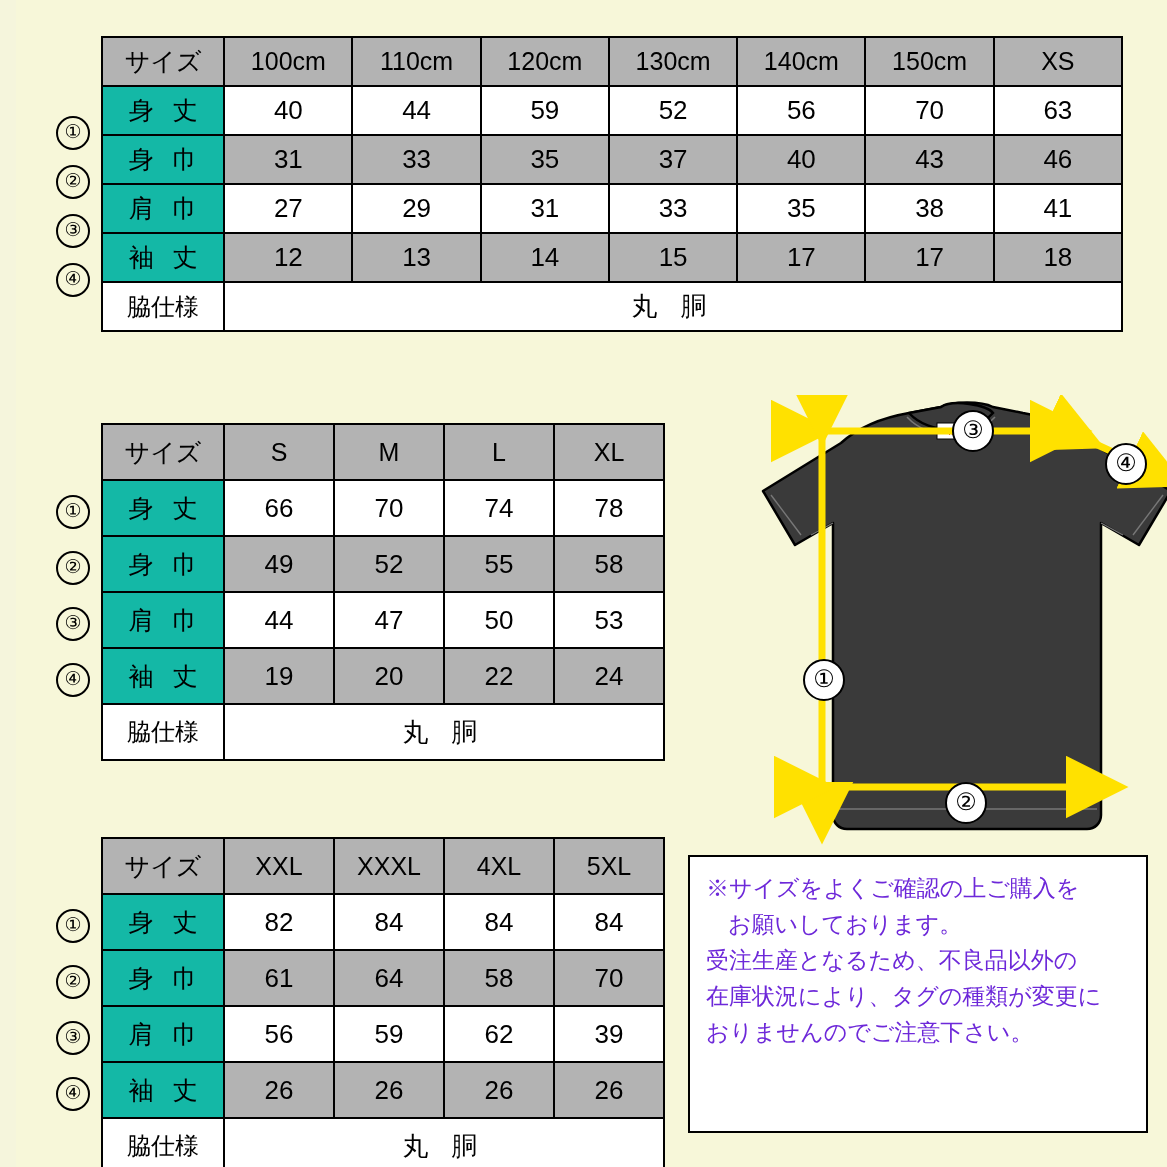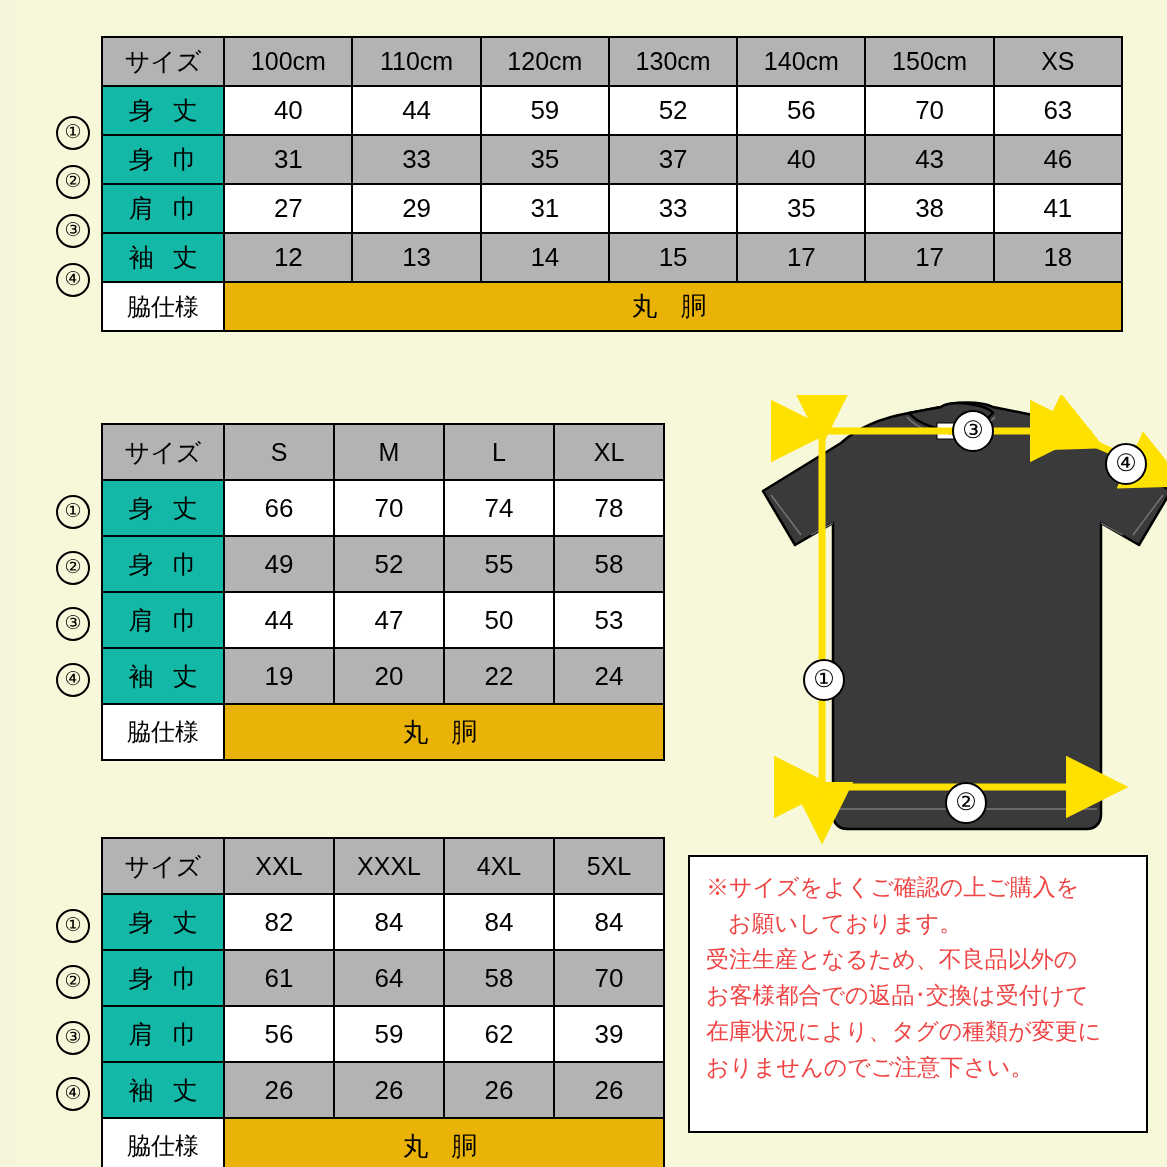--- a/index.html
+++ b/index.html
@@ -43,21 +43,21 @@
   }
   .size-table .rowlabel {
     background: #14b8a6;
     font-size: 25px;
     letter-spacing: 6px;
     padding-left: 6px;
   }
   .size-table .val-white { background:#ffffff; font-size: 26px; }
   .size-table .val-gray  { background:#b3b3b3; font-size: 26px; }
   .size-table .spec-label { background:#ffffff; font-size: 24px; margin-left: 25px; }
-  .size-table .spec-val   { background:#eab308; font-size: 26px; letter-spacing: 8px; }
+  .size-table .spec-val   { background:#ffffff; font-size: 26px; letter-spacing: 8px; }
 
   
   .circ {
     position: absolute;
     width: 30px;
     height: 30px;
     border: 2.5px solid #000;
     border-radius: 50%;
     font-size: 19px;
     line-height: 27px;
@@ -117,22 +117,22 @@
     height: 278px;
     background: #ffffff;
     border: 2px solid #000;
     box-sizing: border-box;
     padding: 14px 16px 10px 16px;
   }
   #notes p {
     margin: 0;
     font-size: 23px;
     line-height: 36px;
-    color: #ef4444;
-    font-family: Liberation Mono, monospace;
+    color: #6d28d9;
+    font-family: Liberation Serif, serif;
   }
   #notes p.indent { text-indent: 22px; }
 </style>
 </head>
 <body>
 
 <div class="page">
 
   <table class="size-table" id="table1">
     <colgroup>
@@ -366,18 +366,17 @@
     <div class="marker" style="left:281px; top:15px;">③</div>
     <div class="marker" style="left:434px; top:48px;">④</div>
     <div class="marker" style="left:132px; top:264px;">①</div>
     <div class="marker" style="left:274px; top:387px;">②</div>
   </div>
 
   <div id="notes">
     <p>※サイズをよくご確認の上ご購入を</p>
     <p class="indent">お願いしております。</p>
     <p>受注生産となるため、不良品以外の</p>
-    <p>お客様都合での返品･交換は受付けて</p>
     <p>在庫状況により、タグの種類が変更に</p>
     <p>おりませんのでご注意下さい。</p>
   </div>
 
 </div>
 
 </body></html>

